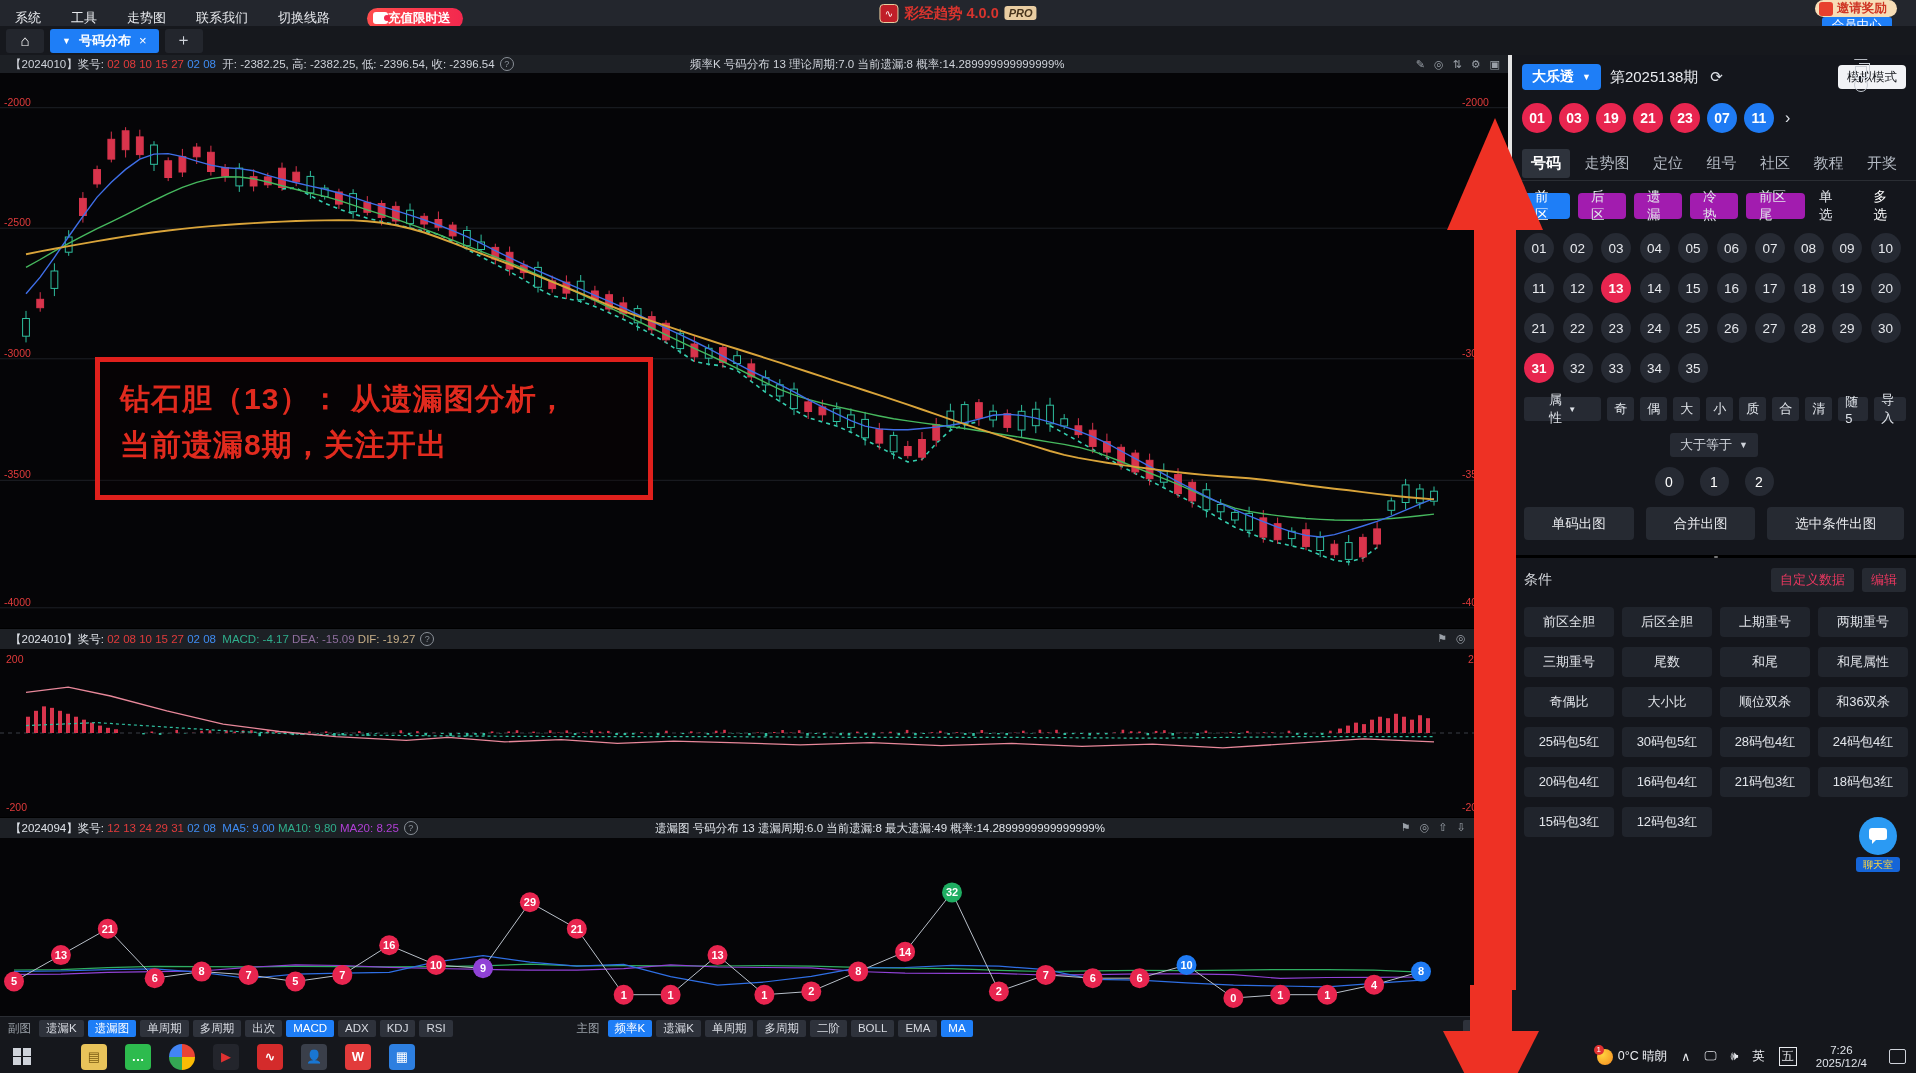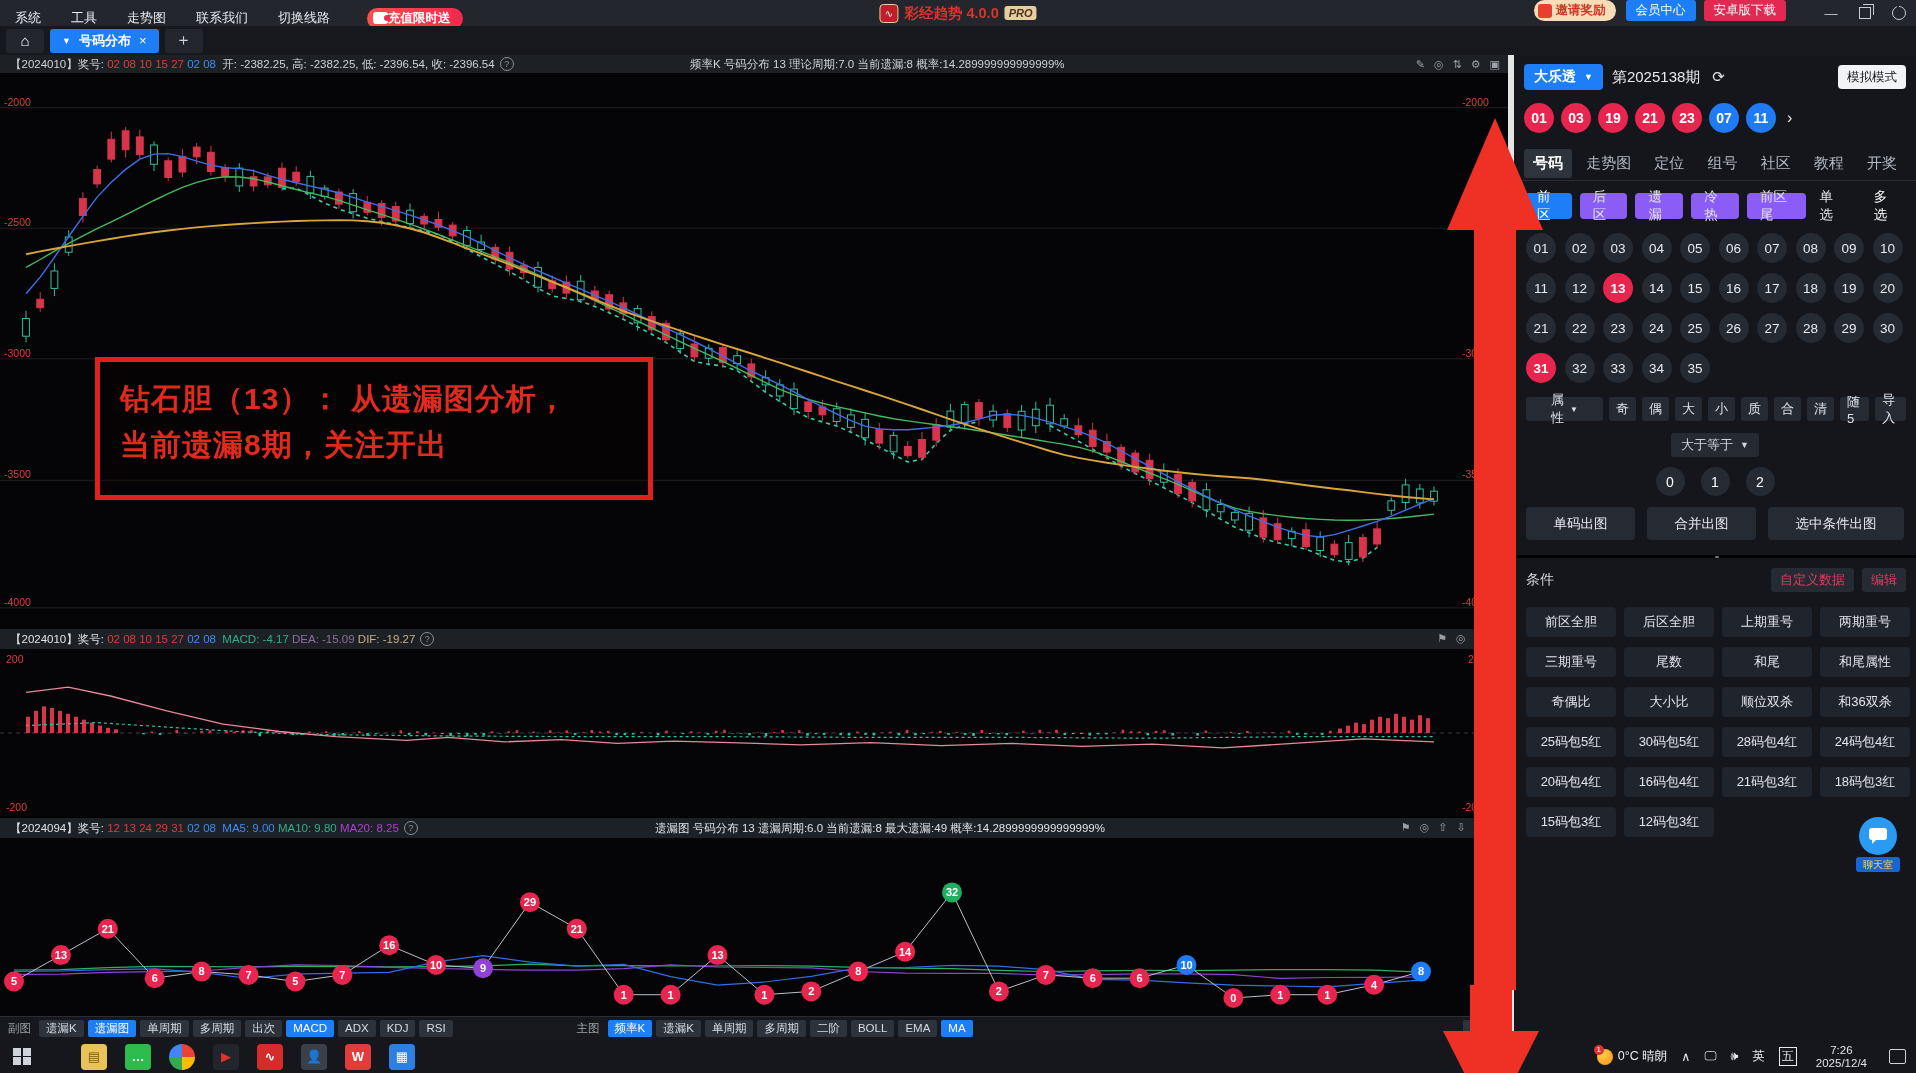--- a/index.html
+++ b/index.html
@@ -14,21 +14,21 @@
               background:linear-gradient(90deg,#ff4d4d,#f3284e);display:flex;align-items:center;
               font-size:12.5px;font-weight:bold;color:#fff;}
   .promo-wallet{width:15px;height:12px;background:#fff;border-radius:3px;position:relative;}
   .promo-wallet::after{content:"";position:absolute;right:-2px;top:3px;width:6px;height:6px;background:#f3284e;border-radius:50%;}
   .app-title-wrap{position:absolute;left:50%;transform:translateX(-50%);top:0;height:26px;display:flex;align-items:center;gap:6px;}
   .app-logo{width:17px;height:17px;border-radius:4px;background:#c01f28;color:#fff;font-size:10px;
             display:flex;align-items:center;justify-content:center;border:1px solid #e5cfa0;}
   .app-title{color:#d9342e;font-size:14.5px;font-weight:bold;}
   .pro-badge{background:#e9cda2;color:#4a3push;color:#47341d;font-size:11px;font-weight:bold;font-style:italic;
              border-radius:3px;padding:0 4px;height:14px;line-height:14px;}
-  .tb-right{margin-left:auto;display:flex;align-items:flex-start;height:100%;}
+  .tb-right{margin-left:auto;display:flex;align-items:center;height:100%;flex-direction:column;}
   .invite-pill{height:21px;border-radius:11px;background:#f7ddb7;color:#cf3726;font-size:12.5px;font-weight:bold;
                display:flex;align-items:center;gap:4px;padding:0 10px 0 4px;margin-right:10px;}
   .invite-env{width:14px;height:14px;background:#e8402e;border-radius:3px;}
   .btn-member{height:21px;border-radius:3px;background:#1e7ef7;color:#fff;font-size:12.5px;
               display:flex;align-items:center;padding:0 10px;margin-right:8px;}
   .btn-android{height:21px;border-radius:3px;background:#e02a52;color:#fff;font-size:12.5px;
                display:flex;align-items:center;padding:0 10px;margin-right:28px;}
   .winctl{width:34px;height:26px;display:flex;align-items:center;justify-content:center;color:#c7ccd3;font-size:13px;}
   .ic-restore{width:10px;height:10px;border:1.2px solid #c7ccd3;position:relative;}
   .ic-restore::before{content:"";position:absolute;top:-4px;left:3px;width:10px;height:10px;border:1.2px solid #c7ccd3;border-bottom:none;border-left:none;}
@@ -65,39 +65,39 @@
   .panel-handle{position:absolute;left:1496px;top:608px;width:12px;height:36px;background:#23262d;
                 border-radius:6px 0 0 6px;color:#aeb4bd;font-size:13px;display:flex;align-items:center;justify-content:center;z-index:15;}
   
   .btm-toolbar{position:absolute;left:0;right:0;bottom:0;height:23px;background:#16181d;border-top:1px solid #2a2d33;
                display:flex;align-items:center;font-size:11.5px;}
   .tb-group{display:flex;align-items:center;gap:4px;}
   .tb-label{color:#9aa0a8;padding:0 4px;}
   .tb-btn{height:17px;line-height:17px;background:#2e323b;border-radius:2px;color:#d8dbe2;padding:0 7px;}
   .tb-btn.active{background:#1e7ef7;color:#fff;}
   
-  .sidebar{position:absolute;top:55px;left:1508px;width:408px;height:985px;background:#14161c;border-left:6px solid #e5e5e5;box-sizing:border-box;}
+  .sidebar{position:absolute;top:55px;left:1508px;width:408px;height:985px;background:#14161c;border-left:4px solid #e5e5e5;box-sizing:border-box;}
   .sb-row1{position:absolute;top:8px;left:10px;right:10px;height:28px;display:flex;align-items:center;}
   .lottery-pill{height:26px;background:#1e7ef7;border-radius:4px;color:#fff;font-size:14px;font-weight:bold;
                 display:flex;align-items:center;gap:8px;padding:0 10px;}
   .issue-no{font-size:15px;color:#e8eaee;margin-left:9px;}
   .refresh-ic{margin-left:12px;color:#dfe3e9;font-size:15px;}
   .sim-btn{margin-left:auto;height:24px;background:#f2f3f6;color:#16181d;font-size:12.5px;border-radius:4px;
            display:flex;align-items:center;padding:0 9px;}
   .sb-balls{position:absolute;top:48px;left:10px;display:flex;align-items:center;gap:7px;}
   .ball{width:30px;height:30px;border-radius:50%;color:#fff;font-size:14px;font-weight:bold;
         display:flex;align-items:center;justify-content:center;}
   .ball.red{background:#e8254f;} .ball.blue{background:#1f7bf4;}
   .ball-next{color:#dfe3e9;font-size:16px;margin-left:4px;}
   .sb-tabs{position:absolute;top:92px;left:0;right:0;height:34px;display:flex;align-items:center;padding:0 10px;
            border-bottom:1px solid #2a2d33;box-sizing:border-box;justify-content:space-between;}
   .sb-tab{font-size:15px;color:#b4bac3;padding:5px 9px;border-radius:3px;}
   .sb-tab.active{background:#2e333c;color:#fff;font-weight:bold;}
   .sb-pills{position:absolute;top:138px;left:10px;right:10px;display:flex;align-items:center;gap:8px;}
-  .pill{height:26px;border-radius:4px;background:#8b5cf6;color:#e2e5ea;font-size:13.5px;
+  .pill{height:26px;border-radius:4px;background:#a21caf;color:#e2e5ea;font-size:13.5px;
         display:flex;align-items:center;padding:0 13px;}
   .pill.blue{background:#1e7ef7;color:#fff;}
   .pill.ghost{background:transparent;padding:0 6px;}
   .mode-gap{margin-left:auto;display:flex;gap:16px;}
   .num-grid{position:absolute;top:178px;left:12px;display:grid;grid-template-columns:repeat(10,30px);gap:10px 8.5px;}
   .num-cell{width:30px;height:30px;border-radius:50%;background:#262a33;color:#e8eaee;font-size:13.5px;
             display:flex;align-items:center;justify-content:center;}
   .num-cell.sel{background:#e8254f;color:#fff;font-weight:bold;}
   .attr-row{position:absolute;top:342px;left:12px;right:10px;display:flex;align-items:center;gap:6px;}
   .attr-btn{height:24px;background:#262a33;border-radius:3px;color:#dfe3e9;font-size:13px;

